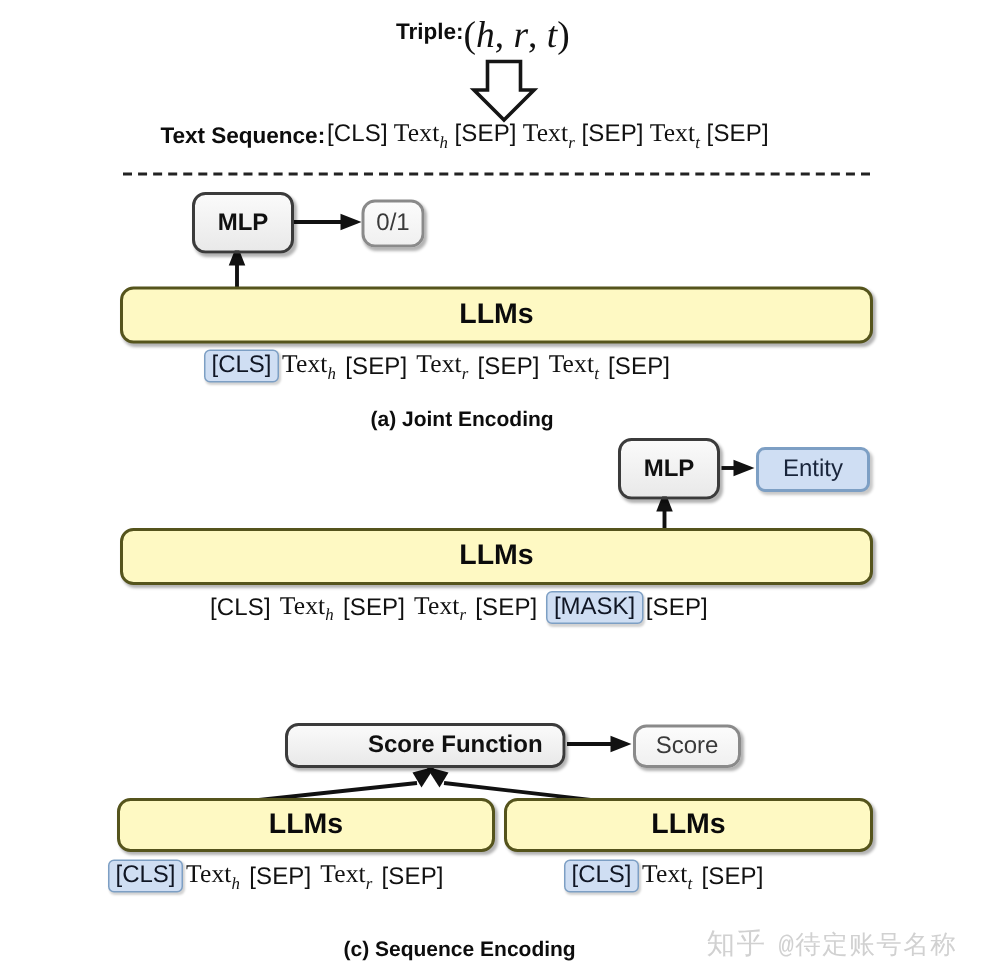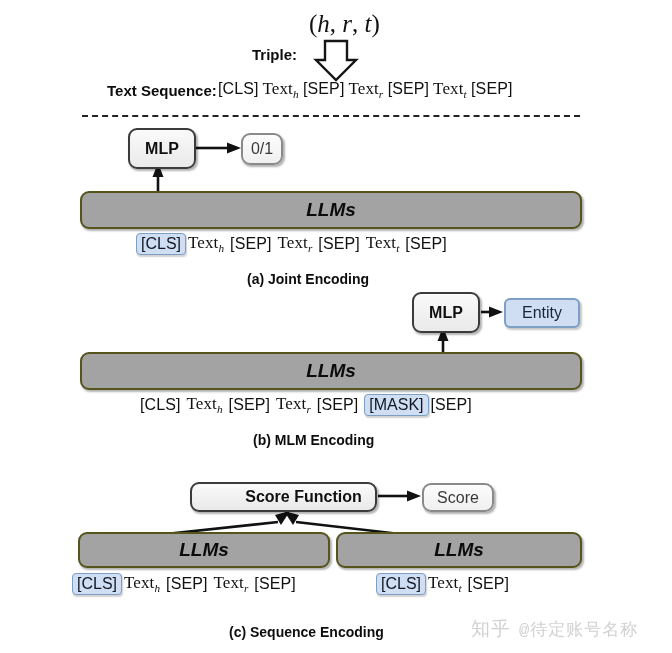--- a/index.html
+++ b/index.html
@@ -44,32 +44,31 @@
   .math .paren { font-style: normal; }
   .sub {
     font-size: 0.66em;
     vertical-align: sub;
     font-family: "Liberation Serif", serif;
     font-style: italic;
   }
 
   
   .llm-box {
-    background: #a3a3a3;
+    background: #fef9c3;
     border: 2.5px solid #55541c;
     border-radius: 9px;
     box-shadow: 1.5px 2px 2px rgba(0,0,0,.30);
     display: flex;
     align-items: center;
     justify-content: center;
     font-weight: bold;
     font-size: 19px;
     color: #0b0b0b;
     box-sizing: border-box;
-    font-style: italic;
   }
   .gray-box {
     background: linear-gradient(#fafafa, #e9e9e9);
     border: 2.5px solid #3b3b3b;
     border-radius: 9px;
     box-shadow: 1.5px 2px 2px rgba(0,0,0,.30);
     display: flex;
     align-items: center;
     justify-content: center;
     font-weight: bold;
@@ -135,21 +134,21 @@
     white-space: nowrap;
     letter-spacing: 1px;
     opacity: .85;
   }
 </style>
 </head>
 <body>
 
 <div id="canvas">
 
-  <div class="abs lbl-bold" style="left:252px; top:13px;margin-top:33px;">Triple:</div>
+  <div class="abs lbl-bold" style="left:264px; top:13px;">Triple:</div>
   <div class="abs math" style="left:309px; top:10px;"><span class="paren">(</span>h<span class="paren">,&nbsp;</span>r<span class="paren">,&nbsp;</span>t<span class="paren">)</span></div>
 
   <svg class="ov" width="672" height="653">
 
     <g>
       <path d="M325,41 L325,60 L316,60 L336,80 L356,60 L347,60 L347,41 Z" fill="#ffffff" stroke="#151515" stroke-width="2.4" stroke-linejoin="miter"></path>
     </g>
 
     <g>
       <line x1="158" y1="192" x2="158" y2="176" stroke="#111" stroke-width="2.6"></line>
@@ -216,21 +215,20 @@
   <div class="abs" style="left:140px; top:394px; display:flex; align-items:center;">
     <span class="seq"><span class="brk">[CLS]</span></span>
     <span class="seq" style="margin-left:6px;">Text<span class="sub">h</span></span>
     <span class="seq" style="margin-left:6px;"><span class="brk">[SEP]</span></span>
     <span class="seq" style="margin-left:6px;">Text<span class="sub">r</span></span>
     <span class="seq" style="margin-left:6px;"><span class="brk">[SEP]</span></span>
     <span class="tok-hl" style="margin-left:6px; padding:1px 4px;">[MASK]</span>
     <span class="seq" style="margin-left:2px;"><span class="brk">[SEP]</span></span>
   </div>
 
-  <div class="abs caption" style="left:253px; top:432px;">(b) MLM Encoding</div>
 
   <div class="abs gray-box" style="left:190px; top:482px; width:187px; height:30px;padding-left:40px;">Score Function</div>
   <div class="abs gray-box light" style="left:422px; top:483px; width:72px; height:29px;">Score</div>
 
   <div class="abs llm-box" style="left:78px; top:532px; width:252px; height:36px;">LLMs</div>
   <div class="abs llm-box" style="left:336px; top:532px; width:246px; height:36px;">LLMs</div>
 
   <div class="abs" style="left:72px; top:573px; display:flex; align-items:center;">
     <span class="tok-hl" style="padding:1px 4px;">[CLS]</span>
     <span class="seq" style="margin-left:2px;">Text<span class="sub">h</span></span>

